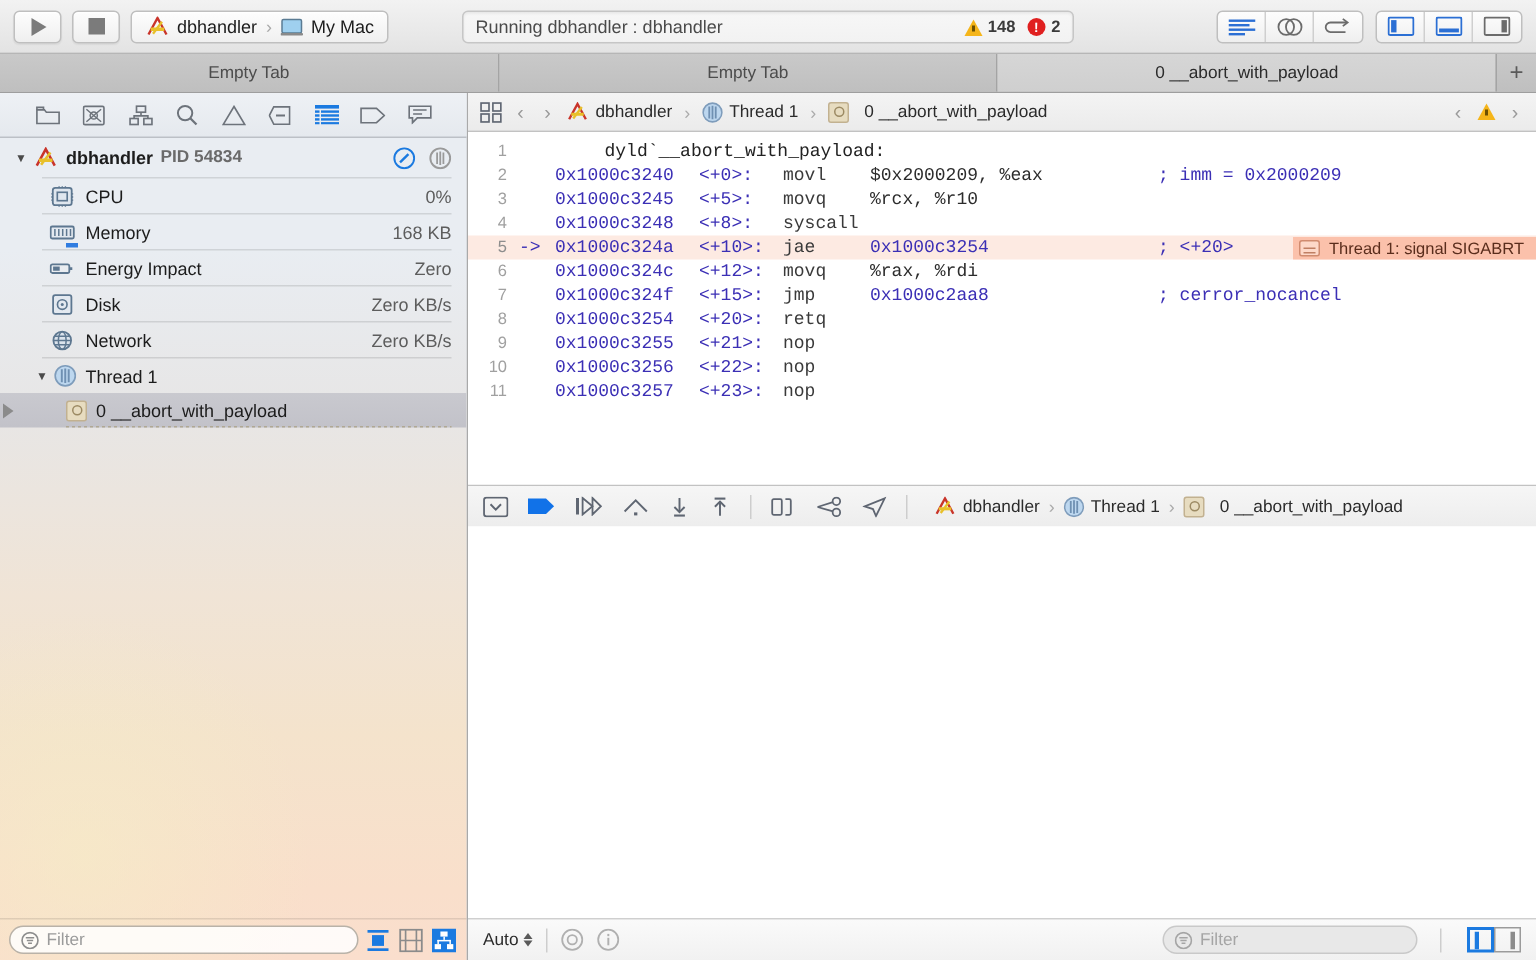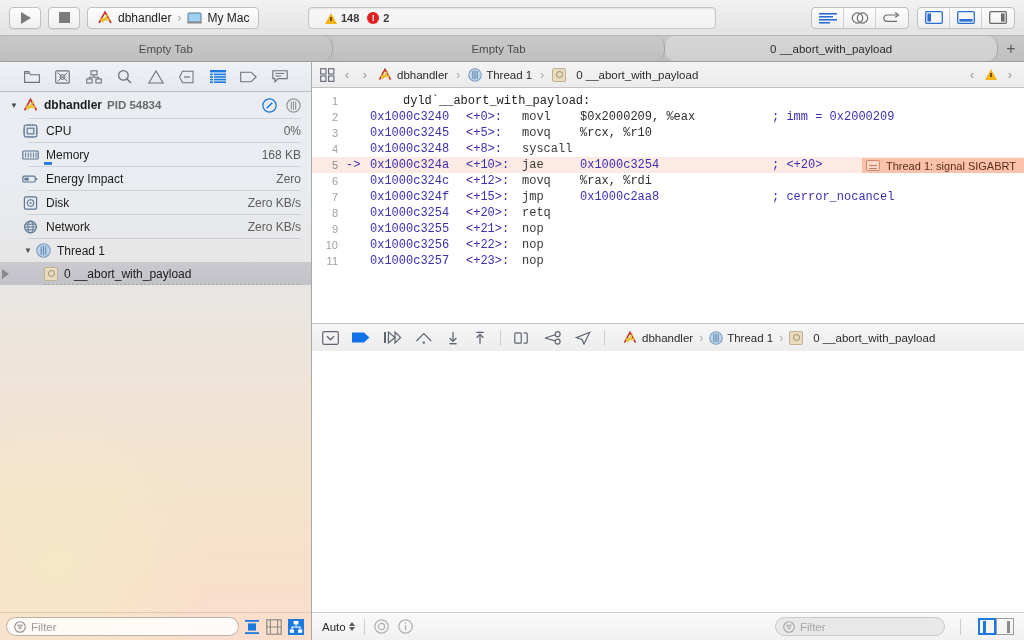--- a/index.html
+++ b/index.html
@@ -74,21 +74,20 @@
     height: 26px; flex:0 0 26px;
     background: linear-gradient(to bottom,#c6c6c6,#bdbdbd);
     border-bottom:1px solid #9e9e9e;
     display:flex; align-items:stretch;
   }
   .tab {
     flex:1; display:flex; align-items:center; justify-content:center;
     font-size:11.5px; color:#4c4c4c;
     border-right:1px solid #a4a4a4;
     background: linear-gradient(to bottom,#c9c9c9,#bfbfbf);
-    border-radius: 10px;
   }
   .tab.active {
     background: linear-gradient(to bottom,#d6d6d6,#cfcfcf);
     color:#2b2b2b;
   }
   .tab-add { width:26px; display:flex;align-items:center;justify-content:center;
     background: linear-gradient(to bottom,#c9c9c9,#bfbfbf); color:#5a5a5a; font-size:16px; font-weight:300;}
 
   
   .body { flex:1; display:flex; min-height:0; }
@@ -126,21 +125,21 @@
   .row .twisty {
     width:12px; display:flex; align-items:center; justify-content:center; color:#4a4a4a; font-size:8px;
   }
   .row .lbl { color:#1c1c1c; }
   .row .val { margin-left:auto; margin-right:10px; color:#5d5d5d; font-size:12px; }
   .sep-line { height:1px; background:rgba(0,0,0,.11); margin:0 10px 0 28px; }
 
   .proc-row { height:26px; font-weight:bold; }
   .pid { font-weight:bold; color:#6a6a6a; margin-left:5px; font-size:11.5px;}
 
-  .gauge-row { padding-left:22px; }
+  .gauge-row { padding-left:33px; }
   .gauge-ico { width:17px;height:14px; margin-right:7px; flex:0 0 17px; }
   .mem-bar { position:absolute; left:44px; bottom:1px; width:8px; height:3px; background:#2f7ce0; }
 
   .thread-row { padding-left:22px; }
   .frame-row { padding-left:44px; }
   .frame-row.selected { background: linear-gradient(to bottom, #c9c9cf, #c2c2c9); }
   .frame-row.selected::before{
     content:""; position:absolute; left:2px; top:7px;
     width:0;height:0;border-left:7px solid #8b8b8b;border-top:5px solid transparent;border-bottom:5px solid transparent;
   }
@@ -266,20 +265,21 @@
       <span>
         <svg width="15" height="12" viewBox="0 0 15 12">
             <rect x="1" y="1" width="13" height="9" rx="1" fill="#9fd0ef" stroke="#5a7b93" stroke-width="1"></rect>
             <rect x="0" y="10" width="15" height="1.6" rx=".6" fill="#8a8a8a"></rect>
           </svg>
       </span>
       <span class="scheme-name">My Mac</span>
     </div>
 
     <div class="status-view">
+      <span class="status-text">Running dbhandler : dbhandler</span>
       <span class="issue-grp">
         <span class="warn-tri"></span>
         <span class="cnt">148</span>
       </span>
       <span class="issue-grp">
         <span class="err-circ">
             <span>!</span>
           </span>
         <span class="cnt">2</span>
       </span>

